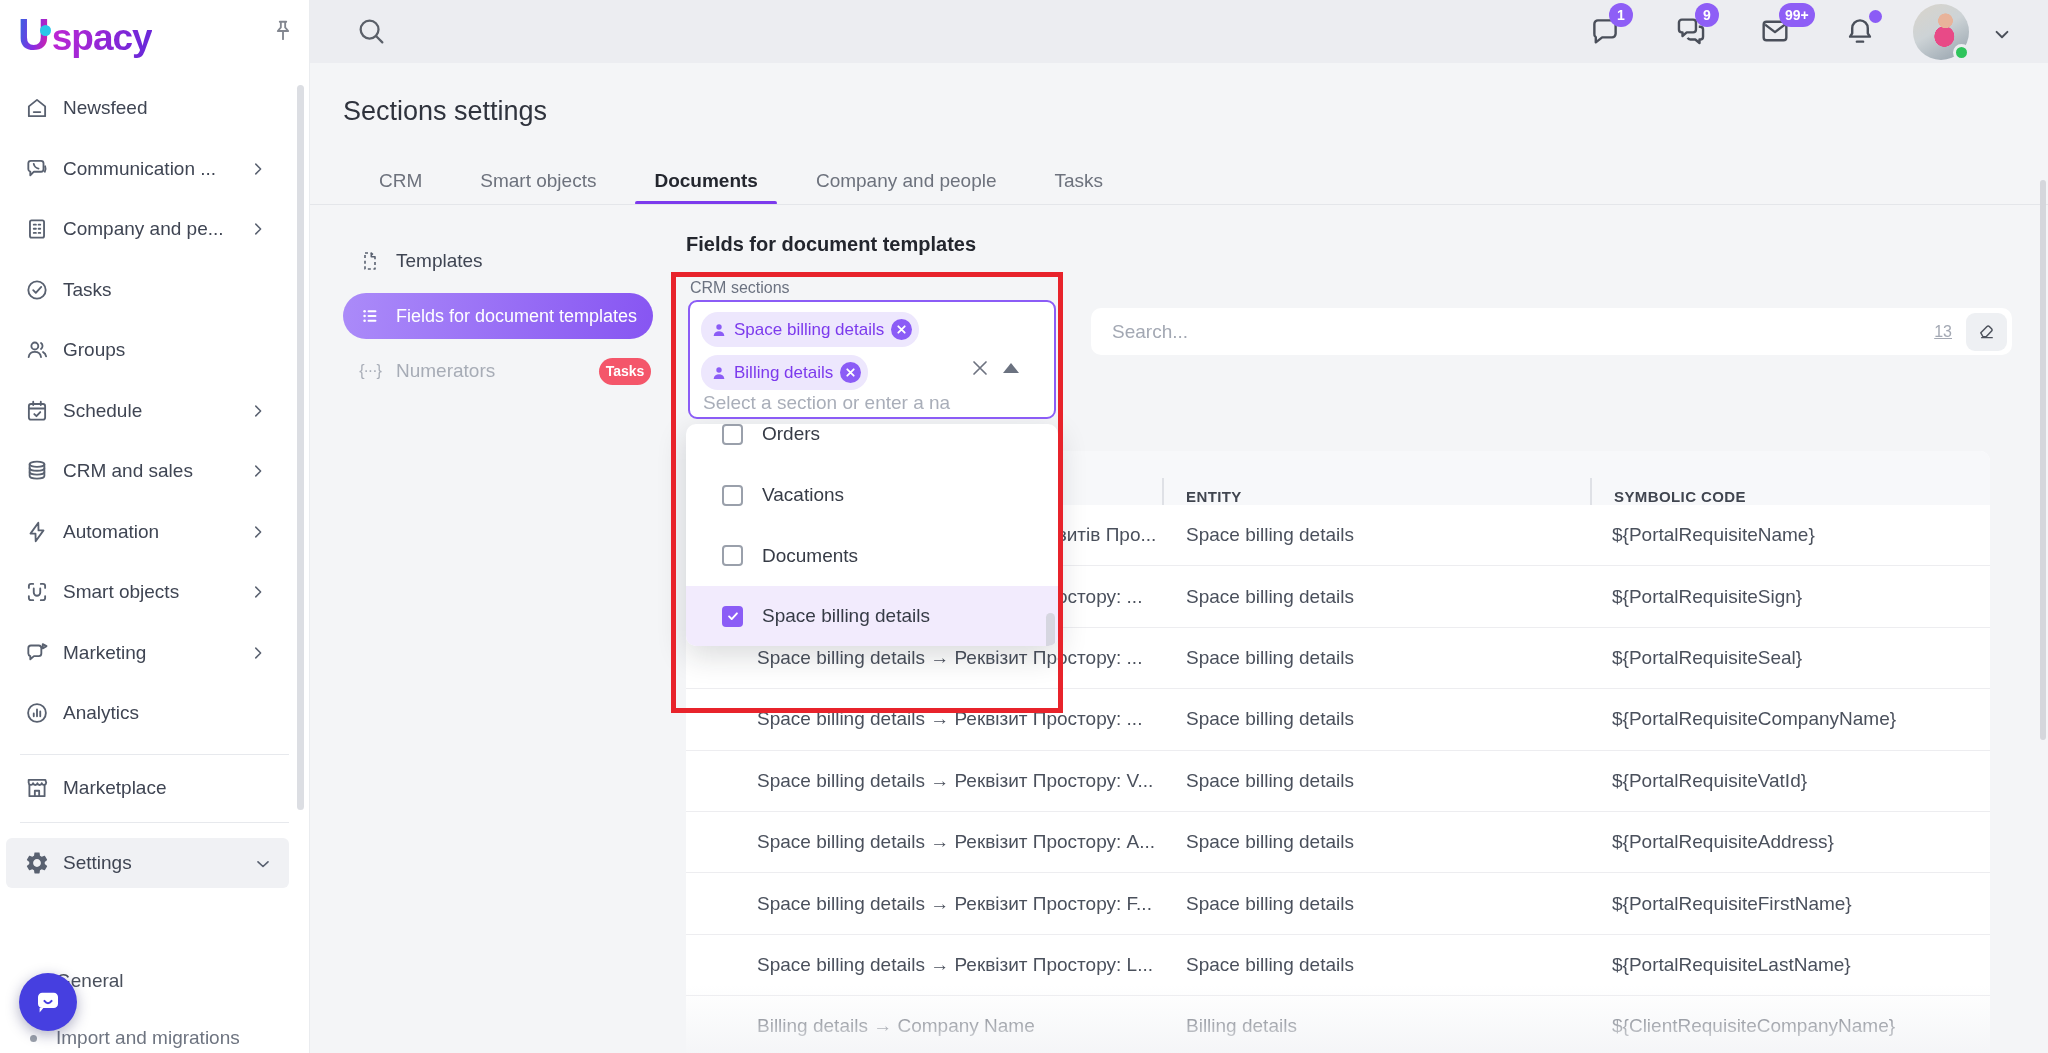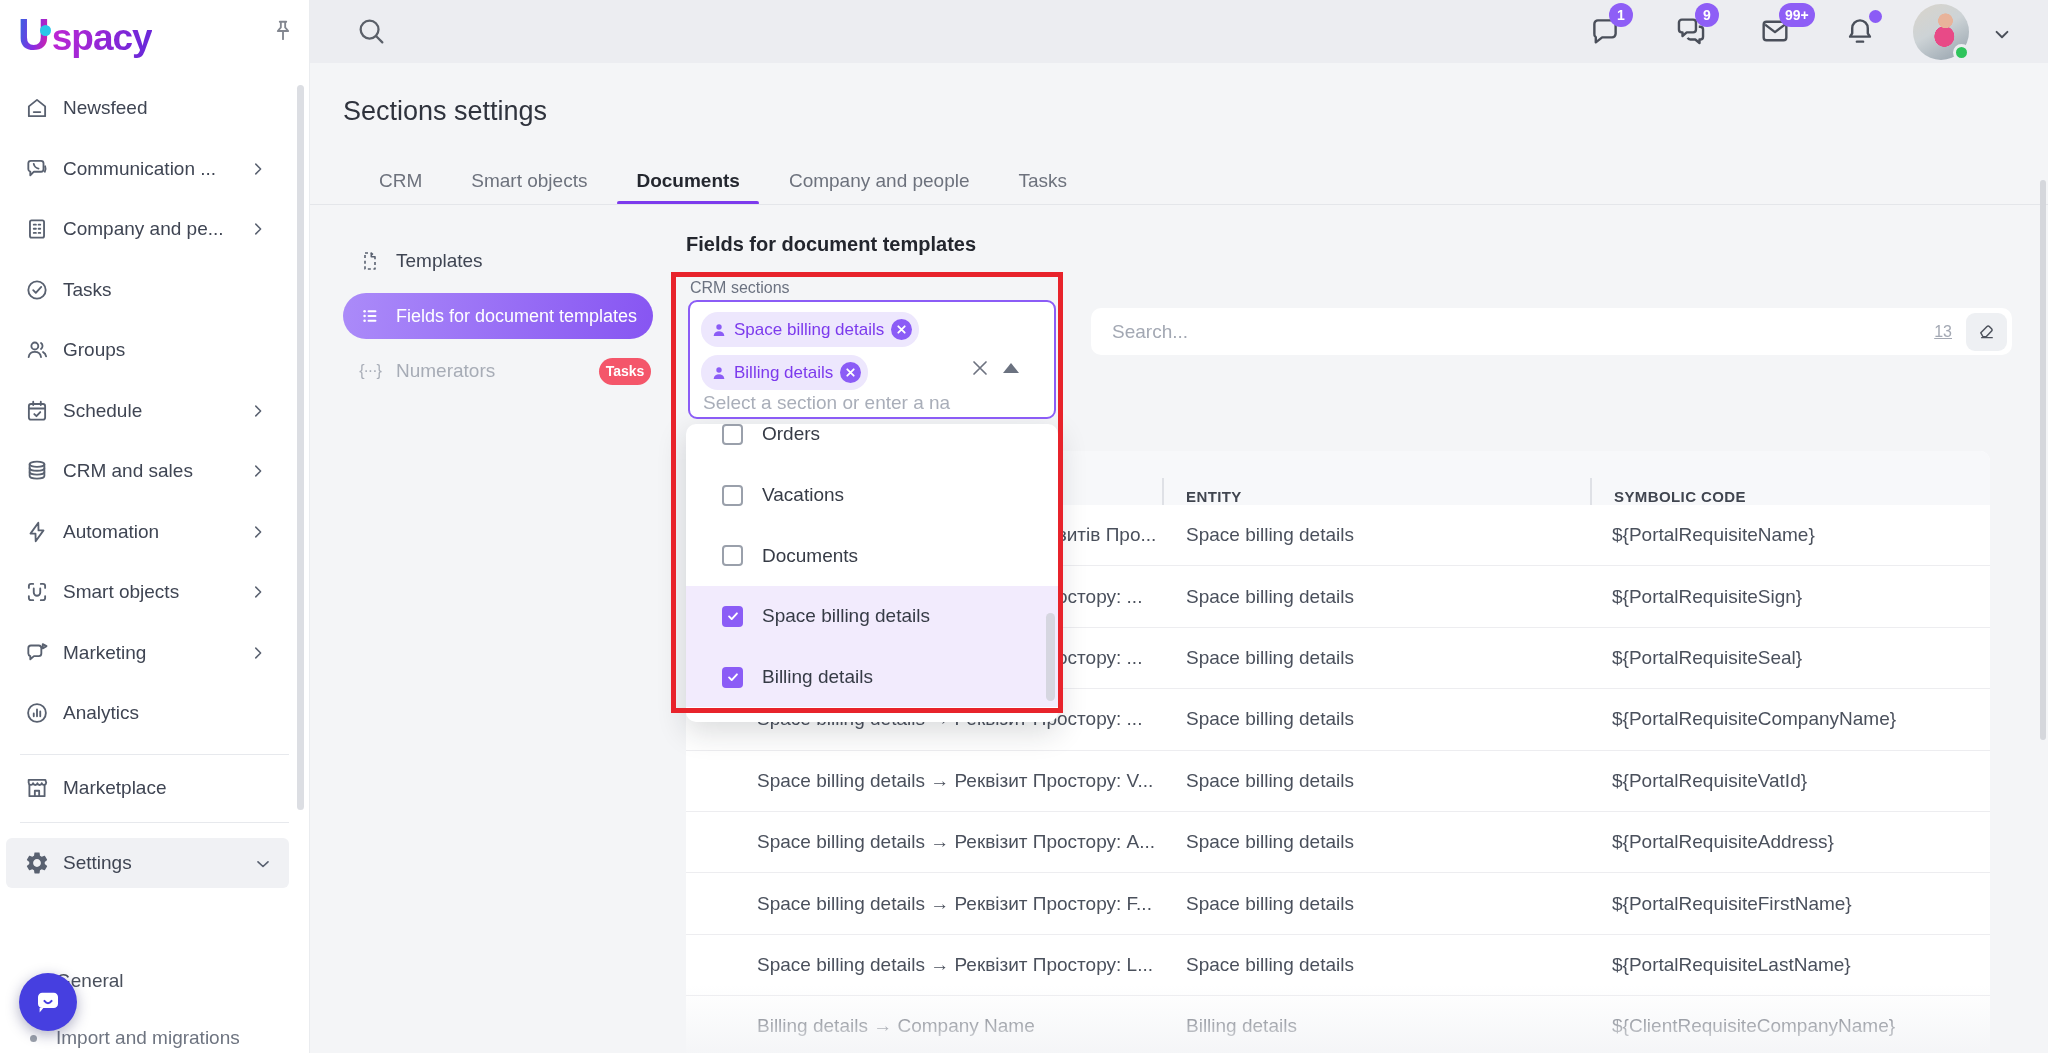--- a/index.html
+++ b/index.html
@@ -52,21 +52,21 @@
   .s-general { top:957px; padding-left:56px; }
   .s-import  { top:1014px; color:#6e7480; }
   .side-scrollbar { position:absolute; left:297px; top:85px; width:7px; height:725px; background:#dcdee3; border-radius:4px; cursor:pointer; }
   .chat-widget { position:absolute; left:19px; top:973px; width:58px; height:58px; border-radius:50%;
                  background:#463fe0; z-index:40; display:flex; align-items:center; justify-content:center;
                  box-shadow:0 4px 14px rgba(30,30,90,.35); cursor:pointer; }
 
   
   .main { position:absolute; left:310px; top:63px; right:0; bottom:0; background:#f4f5f7; }
   .page-title { position:absolute; left:33px; top:33px; font-size:27px; font-weight:500; color:#2f333d; }
-  .tabs { position:absolute; left:50px; top:107px; height:35px; display:flex; gap:11px; }
+  .tabs { position:absolute; left:50px; top:107px; height:35px; display:flex; gap:20px; }
   .tab { padding:0 19px; font-size:19px; color:#6d727d; display:flex; align-items:flex-start; position:relative; cursor:pointer; }
   .tab.active { color:#24272f; font-weight:600; }
   .tab.active::after { content:""; position:absolute; left:0; right:0; bottom:0; height:4px; border-radius:3px; background:#7c3aed; }
   .main-hr { position:absolute; top:141px; left:0; right:0; height:1px; background:#e4e6ea; }
   .section-heading { position:absolute; left:376px; top:170px; font-size:20px; font-weight:bold; color:#23262e; }
 
   .lnav-item { position:absolute; left:33px; width:310px; height:46px; display:flex; align-items:center;
                font-size:19px; color:#3f4553; cursor:pointer; }
   .lnav-item .ic { width:24px; margin:0 14px 0 15px; flex:none; }
   .lnav-templates { top:175px; }
@@ -87,21 +87,21 @@
   .chip-1 { top:10px; } .chip-2 { top:53px; }
   .chip-label { font-size:17px; color:#7c3aed; white-space:nowrap; }
   .chip-close { width:21px; height:21px; border-radius:50%; background:#8b5cf6; display:flex;
                 align-items:center; justify-content:center; cursor:pointer; }
   .select-placeholder { position:absolute; left:13px; top:90px; width:342px; font-size:19px; color:#a9aeb9;
                         white-space:nowrap; overflow:hidden; }
   .select-clear { position:absolute; left:278px; top:54px; cursor:pointer; }
   .select-caret { position:absolute; left:313px; top:61px; width:0; height:0; cursor:pointer;
                   border-left:8px solid transparent; border-right:8px solid transparent; border-bottom:10px solid #6b7280; }
 
-  .options-panel { position:absolute; left:376px; top:361px; width:372px; height:298px; background:#fff;
+  .options-panel { position:absolute; left:376px; top:361px; width:372px; height:222px; background:#fff;
                    border-radius:10px; box-shadow:0 10px 30px rgba(25,28,40,.16); overflow:hidden; z-index:10; }
   .opt-list { margin-top:-20px; }
   .opt { height:60.7px; display:flex; align-items:center; padding-left:36px; gap:19px;
          font-size:19px; color:#363b46; cursor:pointer; }
   .opt.sel { background:#f2ebfd; }
   .cbx { width:21px; height:21px; border:2px solid #9aa0ab; border-radius:4px; background:#fff; flex:none; }
   .cbx.on { border:none; background:#8b5cf6; display:flex; align-items:center; justify-content:center; }
   .panel-scrollbar { position:absolute; right:3px; top:189px; width:9px; height:88px; background:#d6d6e0; border-radius:5px; cursor:pointer; }
 
   .red-annotation { position:absolute; left:361px; top:209px; width:392px; height:441px;

